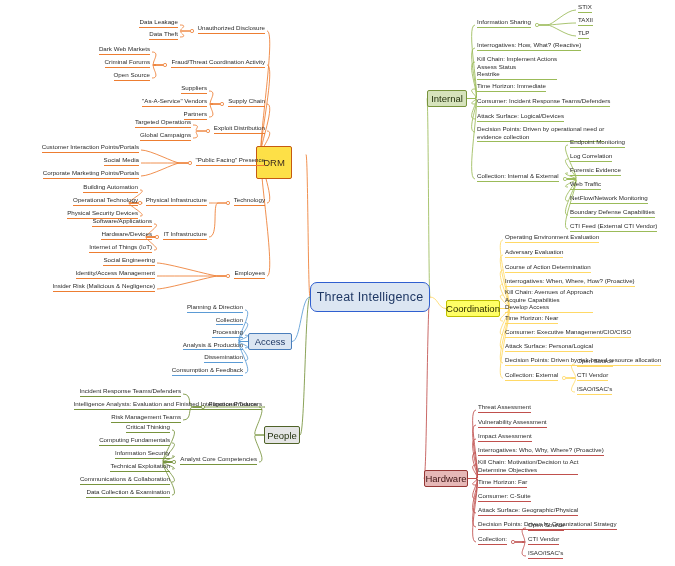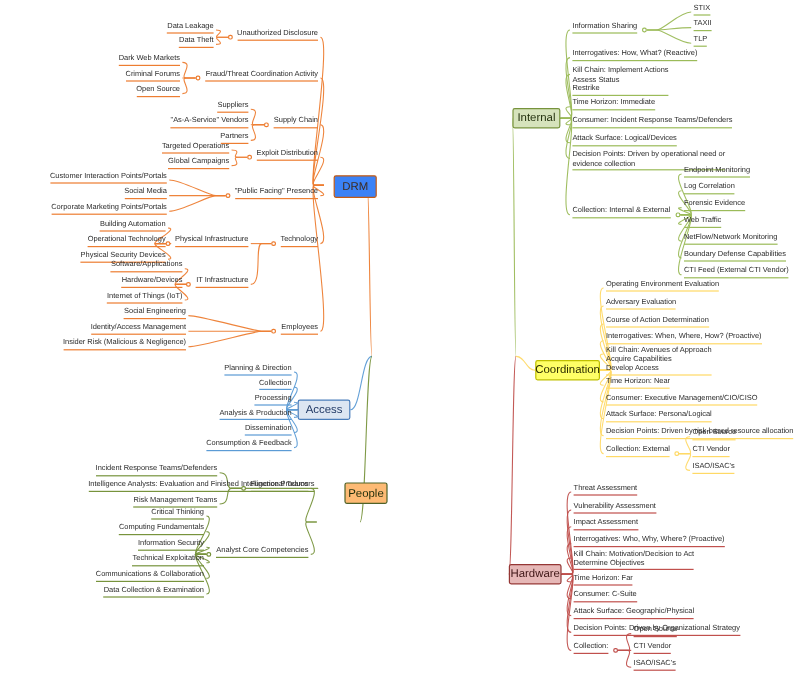--- a/index.html
+++ b/index.html
@@ -138,23 +138,24 @@
       <path d="M468,478.5 L476,478.5 C482,478.5 466,465 476,465" fill="none" stroke="#c0504d" stroke-width="0.9" opacity="0.95"></path>
       <path d="M468,478.5 L476,478.5 C482,478.5 466,485 476,485" fill="none" stroke="#c0504d" stroke-width="0.9" opacity="0.95"></path>
       <path d="M468,478.5 L476,478.5 C482,478.5 466,499 476,499" fill="none" stroke="#c0504d" stroke-width="0.9" opacity="0.95"></path>
       <path d="M468,478.5 L476,478.5 C482,478.5 466,513 476,513" fill="none" stroke="#c0504d" stroke-width="0.9" opacity="0.95"></path>
       <path d="M468,478.5 L476,478.5 C482,478.5 466,527 476,527" fill="none" stroke="#c0504d" stroke-width="0.9" opacity="0.95"></path>
       <path d="M468,478.5 L476,478.5 C482,478.5 466,542 476,542" fill="none" stroke="#c0504d" stroke-width="0.9" opacity="0.95"></path>
       <path d="M515,542 L523,542 C529,542 516,528 526,528" fill="none" stroke="#c0504d" stroke-width="0.9" opacity="0.95"></path>
       <path d="M515,542 L523,542 C529,542 516,542 526,542" fill="none" stroke="#c0504d" stroke-width="0.9" opacity="0.95"></path>
       <path d="M515,542 L523,542 C529,542 516,556 526,556" fill="none" stroke="#c0504d" stroke-width="0.9" opacity="0.95"></path>
     </svg>
-    <div class="branch-node" style="left: 278px; top: 146px; width: 36px; height: 19px; background: #3b82f6; border-color: rgb(197, 90, 17); color: rgb(61, 43, 31);">DRM</div>
+<div class="center-node" style="left: 310px; top: 282px; width: 120px; height: 30px; background: rgb(220, 230, 242); border-color: rgb(47, 95, 208); color: rgb(31, 56, 100);">Threat Intelligence</div>
+    <div class="branch-node" style="left: 256px; top: 146px; width: 36px; height: 33px; background: #fde047; border-color: rgb(197, 90, 17); color: rgb(61, 43, 31);">DRM</div>
     <div class="branch-node" style="left: 248px; top: 333px; width: 44px; height: 17px; background: rgb(220, 230, 242); border-color: rgb(74, 126, 187); color: rgb(31, 56, 100);">Access</div>
-    <div class="branch-node" style="left: 264px; top: 402px; width: 36px; height: 18px; background: #fdba74; border-color: rgb(79, 98, 40); color: rgb(31, 45, 10); margin-left: 23px;">People</div>
+    <div class="branch-node" style="left: 264px; top: 426px; width: 36px; height: 18px; background: #e5e5e5; border-color: rgb(79, 98, 40); color: rgb(31, 45, 10);">People</div>
     <div class="branch-node" style="left: 427px; top: 90px; width: 40px; height: 17px; background: rgb(214, 227, 188); border-color: rgb(119, 147, 60); color: rgb(31, 45, 10);">Internal</div>
     <div class="branch-node" style="left: 446px; top: 300px; width: 54px; height: 17px; background: rgb(255, 255, 102); border-color: rgb(191, 191, 0); color: rgb(43, 43, 0);">Coordination</div>
     <div class="branch-node" style="left: 424px; top: 470px; width: 44px; height: 17px; background: rgb(230, 184, 183); border-color: rgb(149, 55, 53); color: rgb(61, 20, 20);">Hardware</div>
     <div class="leaf r" style="border-bottom-color: rgb(237, 125, 49); top: 24px; right: 410px;">Unauthorized Disclosure</div>
     <div class="dot" style="left: 190.3px; top: 29.3px; border-color: rgb(237, 125, 49);"></div>
     <div class="leaf r" style="border-bottom-color: rgb(237, 125, 49); top: 18px; right: 497px;">Data Leakage</div>
     <div class="leaf r" style="border-bottom-color: rgb(237, 125, 49); top: 30px; right: 497px;">Data Theft</div>
     <div class="leaf r" style="border-bottom-color: rgb(237, 125, 49); top: 58px; right: 410px;">Fraud/Threat Coordination Activity</div>
     <div class="dot" style="left: 163.3px; top: 63.3px; border-color: rgb(237, 125, 49);"></div>
     <div class="leaf r" style="border-bottom-color: rgb(237, 125, 49); top: 45px; right: 525px;">Dark Web Markets</div>

